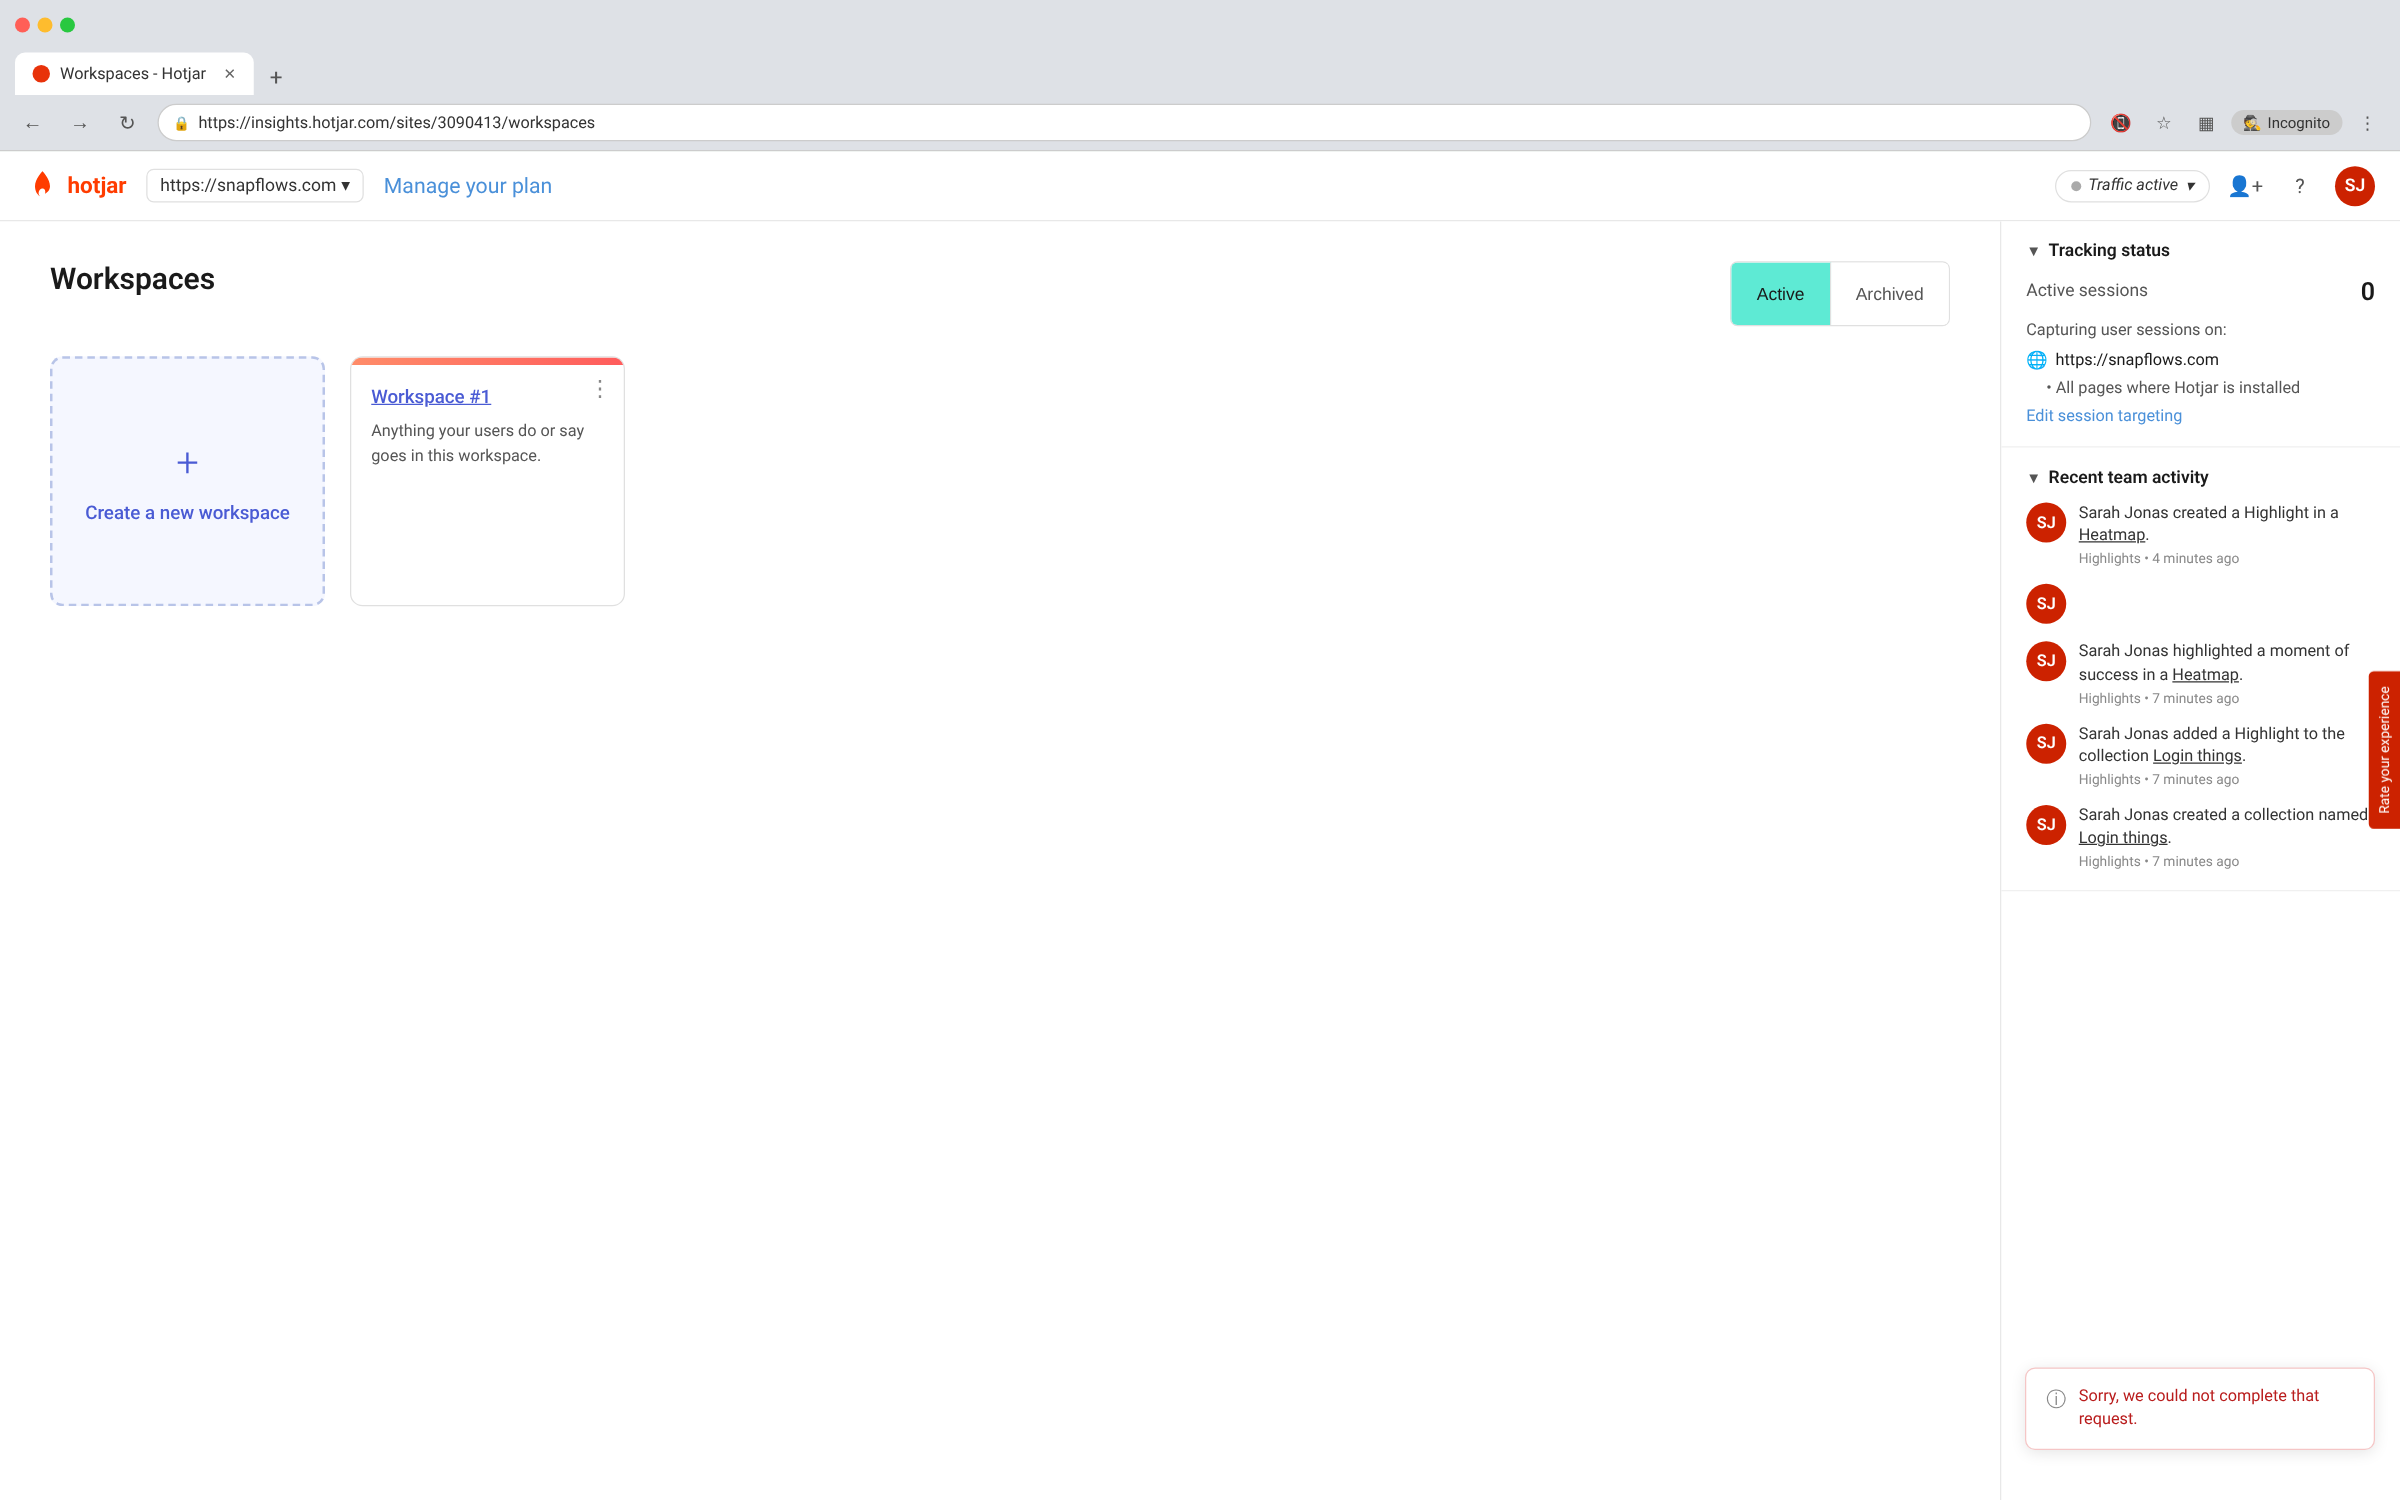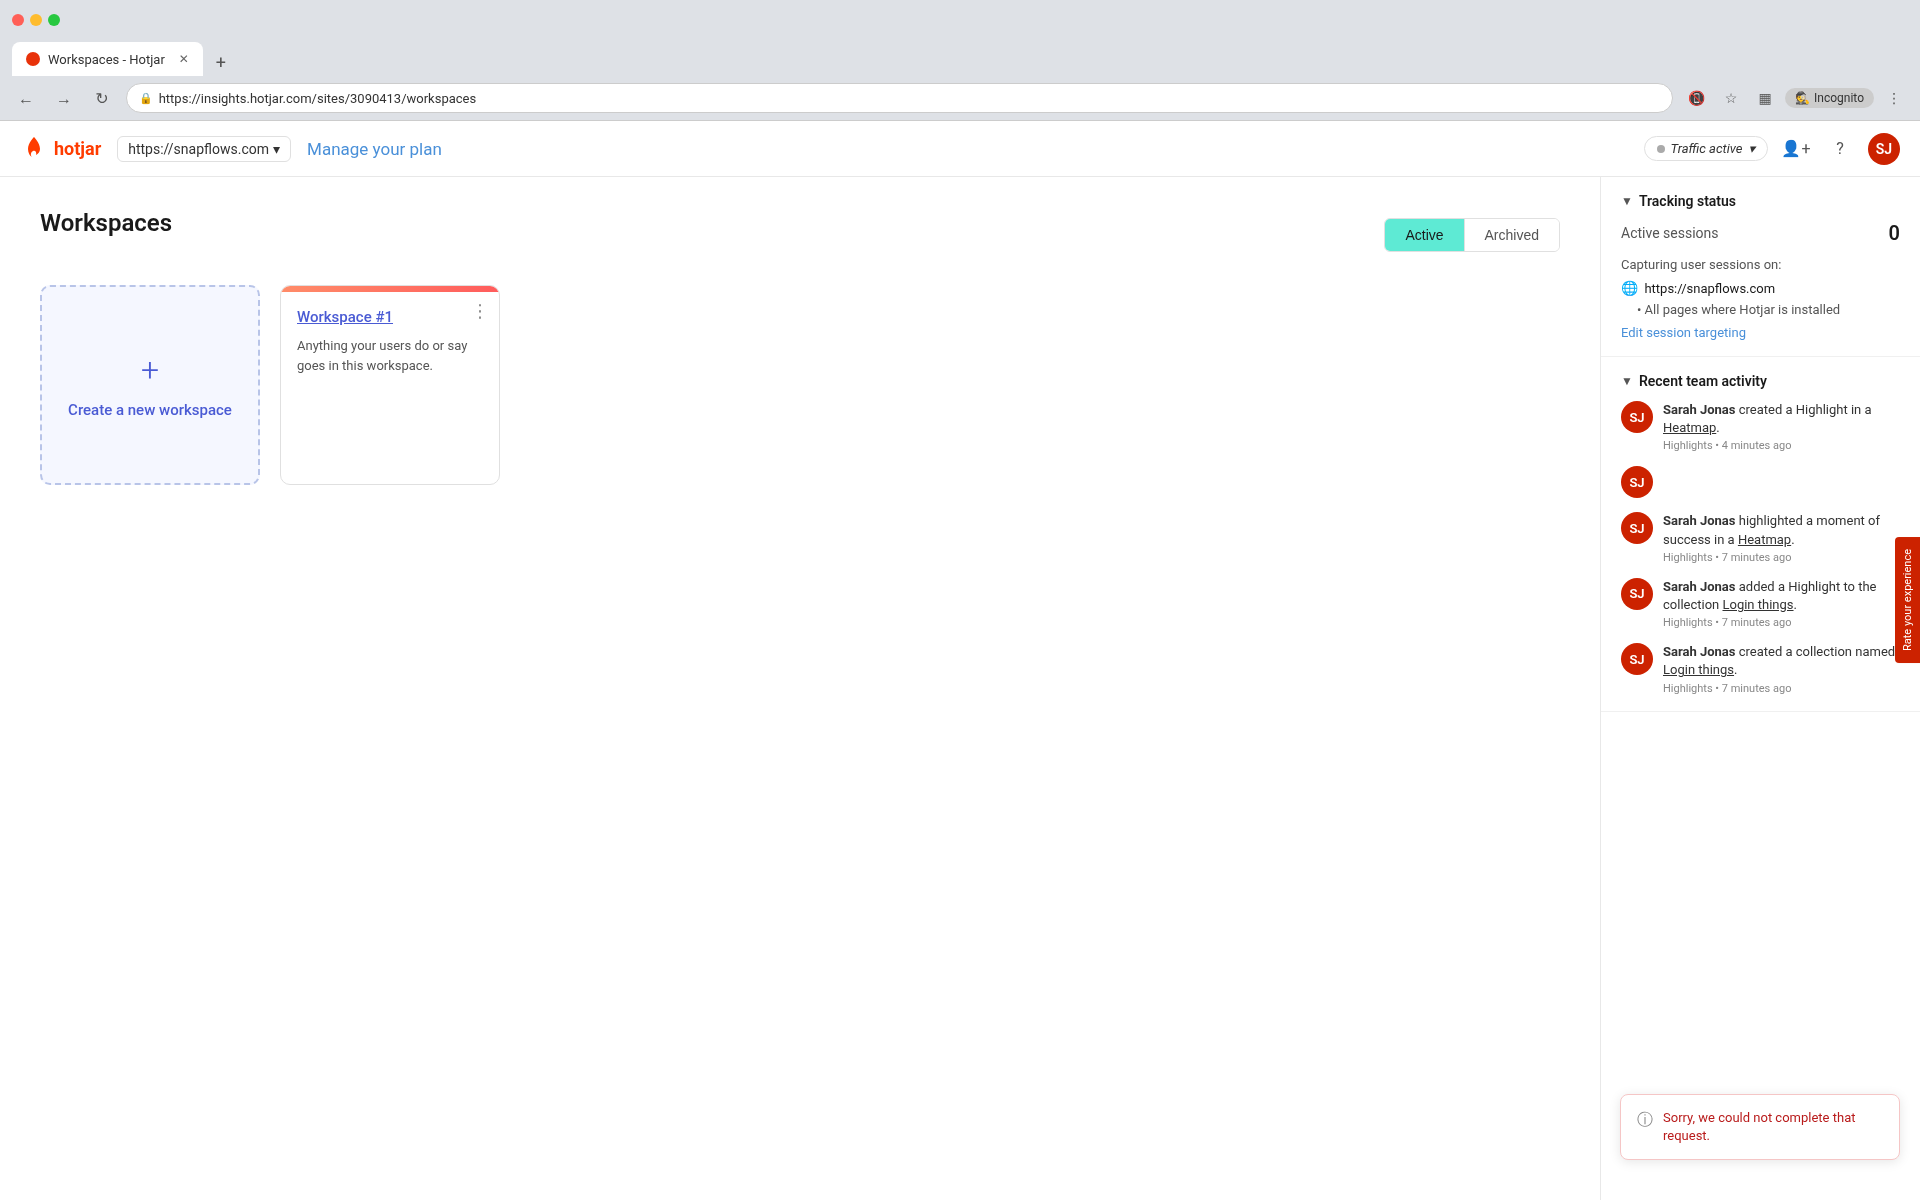--- a/index.html
+++ b/index.html
@@ -82,21 +82,21 @@
     .globe-icon { color: #888; font-size: 14px; }
     .all-pages-item { font-size: 13px; color: #555; margin-left: 16px; margin-bottom: 8px; }
     .edit-targeting { font-size: 13px; color: #4a90d9; cursor: pointer; text-decoration: none; display: block; margin-top: 8px; }
 
     
     .activity-list { display: flex; flex-direction: column; gap: 14px; }
     .activity-item { display: flex; gap: 10px; }
     .activity-avatar { width: 32px; height: 32px; border-radius: 50%; background: #cc2200; display: flex; align-items: center; justify-content: center; color: #fff; font-size: 13px; font-weight: 600; flex-shrink: 0; }
     .activity-content { flex: 1; }
     .activity-text { font-size: 13px; color: #333; line-height: 1.4; }
-    .activity-text strong { font-weight: 700; }
+    .activity-text strong { font-weight: 400; }
     .activity-text a { color: #333; text-decoration: underline; cursor: pointer; }
     .activity-meta { font-size: 11px; color: #888; margin-top: 2px; }
 
     
     .error-toast { position: fixed; bottom: 40px; right: 20px; background: #fff; border: 1px solid #f5c6c6; border-radius: 8px; padding: 14px 16px; display: flex; align-items: flex-start; gap: 10px; width: 280px; box-shadow: 0 2px 12px rgba(0,0,0,0.1); z-index: 100; }
     .error-toast-icon { color: #888; font-size: 16px; flex-shrink: 0; margin-top: 1px; }
     .error-toast-text { font-size: 13px; color: #b91c1c; line-height: 1.4; }
 
     
     .rate-experience { position: fixed; right: 0; top: 50%; transform: translateY(-50%); background: #cc2200; color: #fff; font-size: 11px; writing-mode: vertical-rl; text-orientation: mixed; transform: translateY(-50%) rotate(180deg); padding: 12px 6px; cursor: pointer; border-radius: 0 4px 4px 0; z-index: 50; }
@@ -163,21 +163,21 @@
       </div>
       <div class="nav-icon-btn">👤+</div>
       <div class="nav-icon-btn">?</div>
       <div class="user-avatar">SJ</div>
     </div>
   </div>
 
   <div class="content-area">
 
     <div class="main-content">
-      <div style="display:flex; align-items:center; justify-content:space-between; margin-bottom:24px;">
+      <div style="display:flex; justify-content:space-between; margin-bottom:24px;">
         <h1 class="page-title">Workspaces</h1>
         <div class="filter-buttons">
           <button class="filter-btn active">Active</button>
           <button class="filter-btn">Archived</button>
         </div>
       </div>
 
       <div class="workspaces-grid">
 
         <div class="create-workspace-card">

